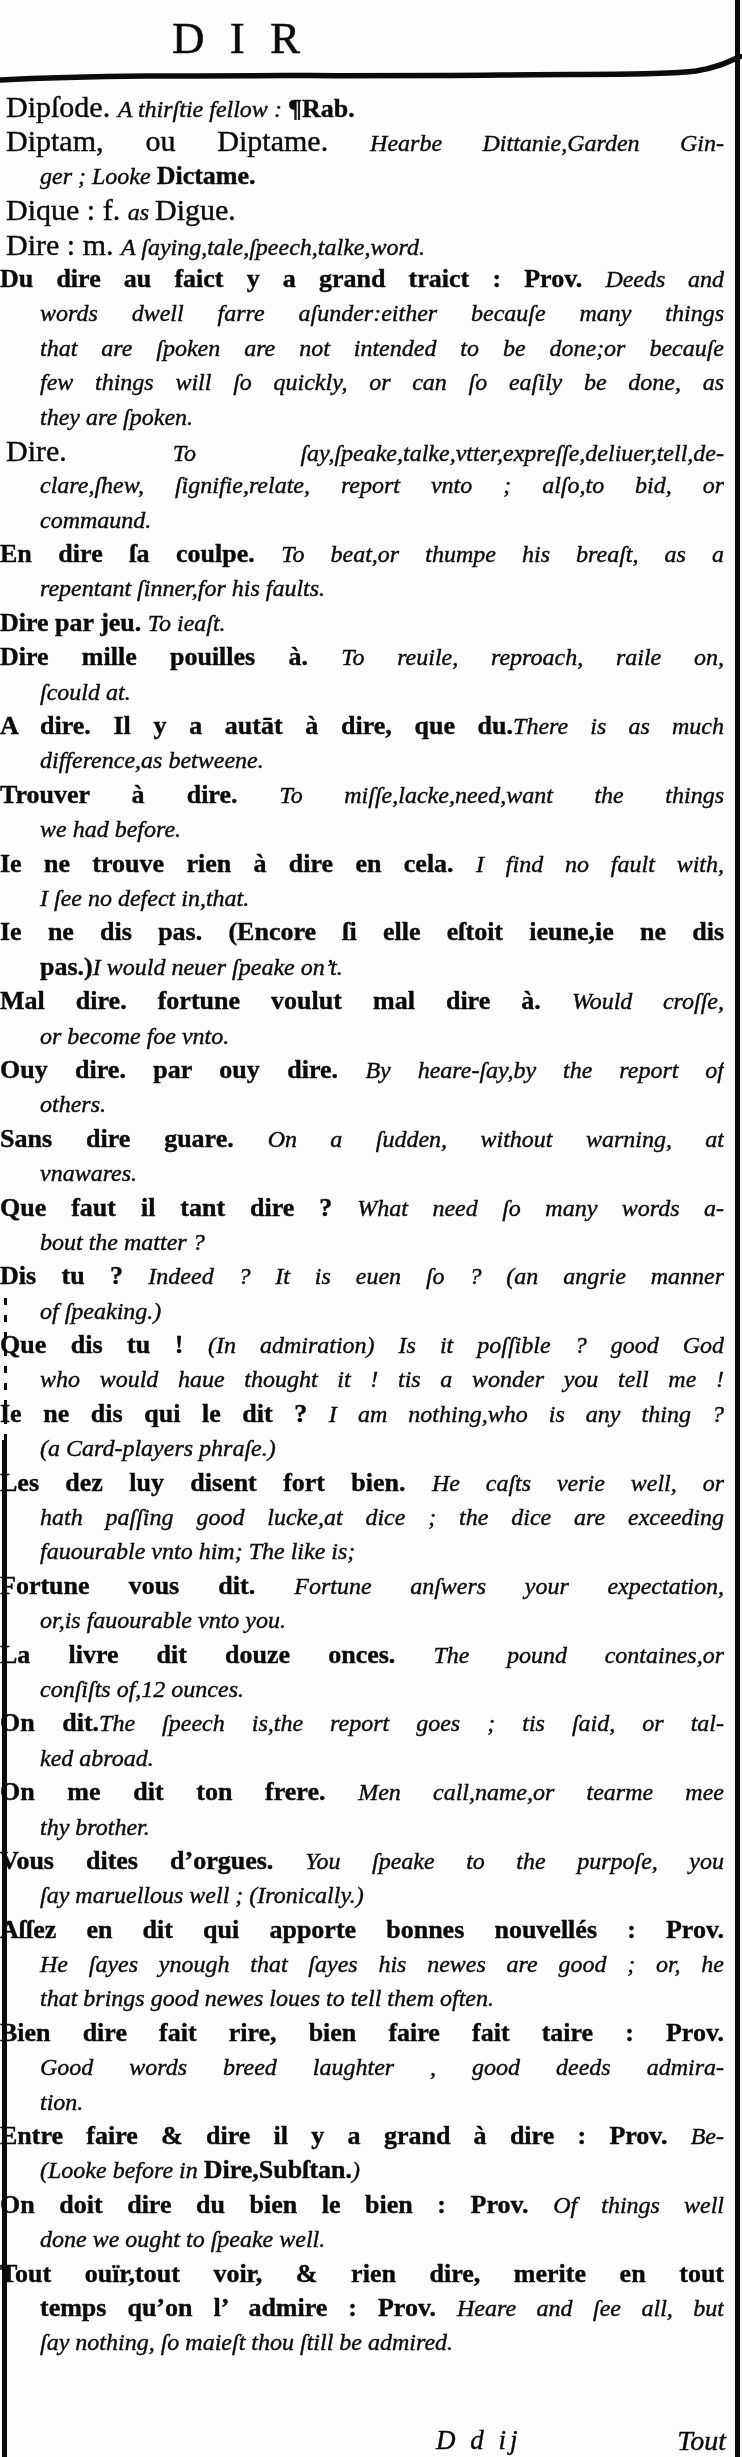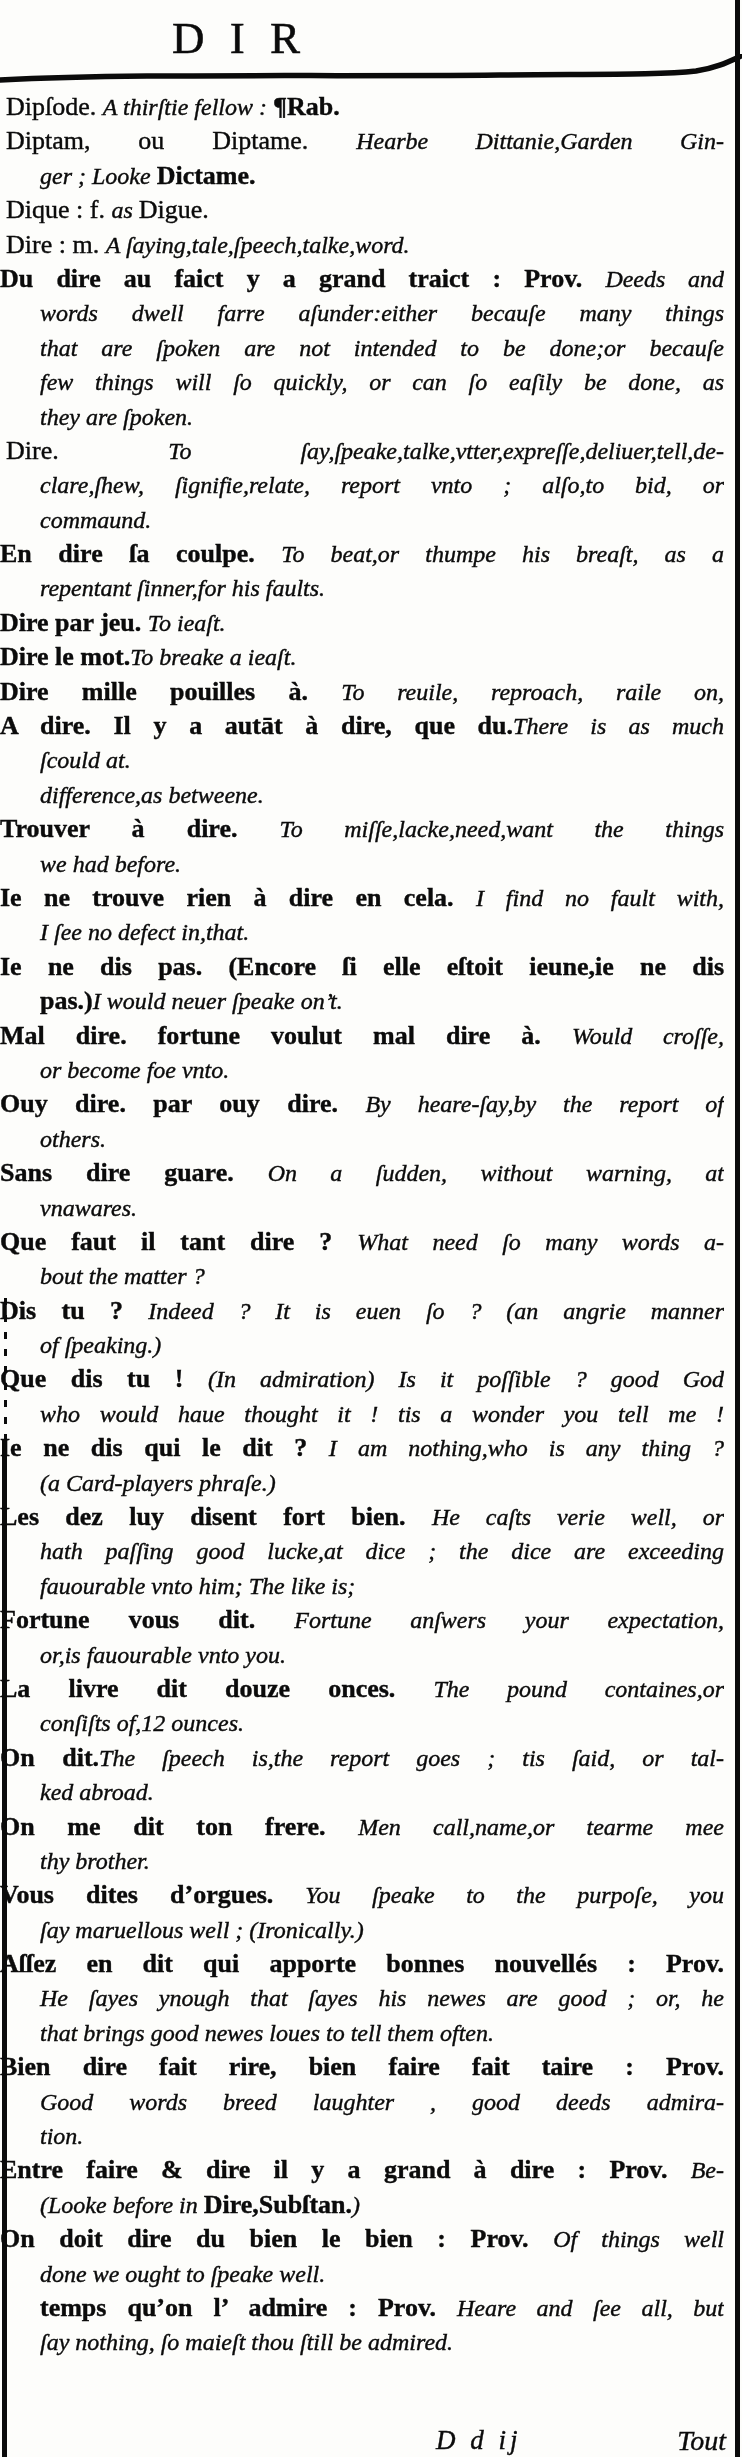--- a/index.html
+++ b/index.html
@@ -20,21 +20,21 @@
     -webkit-text-stroke:0.4px #0b0b0b;
   }
   .tline{line-height:34.4px;height:34.4px;white-space:nowrap;}
   .tline.j{
     white-space:normal;text-align:justify;text-align-last:justify;
     overflow:hidden;
   }
   .ind-e{padding-left:6px;}
   .ind-s{}
   .ind-c{padding-left:40px;}
-  .seg-h{font-size:26px;}
+  .seg-h{font-size:30px;}
   .seg-r{font-size:26px;font-weight:bold;}
   .seg-i{font-size:24px;font-style:italic;}
   .page-footer{
     position:absolute;top:2424px;left:0;width:742px;height:33px;
     line-height:33px;-webkit-text-stroke:0.4px #0b0b0b;
   }
   .signature{position:absolute;left:436px;font-style:italic;font-size:27px;letter-spacing:4px;}
   .catchword{position:absolute;right:16px;font-size:28px;font-style:italic;}
   .rule-right{position:absolute;top:0;right:2px;width:5px;height:2457px;background:#0b0b0b;}
   .rule-left-dashes{
@@ -66,24 +66,23 @@
     <div class="tline ind-c j"><span class="seg-i">words dwell farre aſunder:either becauſe many things</span></div>
     <div class="tline ind-c j"><span class="seg-i">that are ſpoken are not intended to be done;or becauſe</span></div>
     <div class="tline ind-c j"><span class="seg-i">few things will ſo quickly, or can ſo eaſily be done, as</span></div>
     <div class="tline ind-c"><span class="seg-i">they are ſpoken.</span></div>
     <div class="tline ind-e j"><span class="seg-h">Dire. </span><span class="seg-i">To ſay,ſpeake,talke,vtter,expreſſe,deliuer,tell,de-</span></div>
     <div class="tline ind-c j"><span class="seg-i">clare,ſhew, ſignifie,relate, report vnto ; alſo,to bid, or</span></div>
     <div class="tline ind-c"><span class="seg-i">commaund.</span></div>
     <div class="tline ind-s j"><span class="seg-r">En dire ſa coulpe. </span><span class="seg-i">To beat,or thumpe his breaſt, as a</span></div>
     <div class="tline ind-c"><span class="seg-i">repentant ſinner,for his faults.</span></div>
     <div class="tline ind-s"><span class="seg-r">Dire par jeu. </span><span class="seg-i">To ieaſt.</span></div>
-    <div class="tline ind-s"><span class="seg-r">Dire le mot.</span><span class="seg-i">To breake a ieaſt.</span></div>
     <div class="tline ind-s j"><span class="seg-r">Dire mille pouilles à. </span><span class="seg-i">To reuile, reproach, raile on,</span></div>
+    <div class="tline ind-c"><span class="seg-i">ſcould at.</span></div>
     <div class="tline ind-s j"><span class="seg-r">A dire. Il y a autāt à dire, que du.</span><span class="seg-i">There is as much</span></div>
-    <div class="tline ind-c"><span class="seg-i">ſcould at.</span></div>
     <div class="tline ind-c"><span class="seg-i">difference,as betweene.</span></div>
     <div class="tline ind-s j"><span class="seg-r">Trouver à dire. </span><span class="seg-i">To miſſe,lacke,need,want the things</span></div>
     <div class="tline ind-c"><span class="seg-i">we had before.</span></div>
     <div class="tline ind-s j"><span class="seg-r">Ie ne trouve rien à dire en cela. </span><span class="seg-i">I find no fault with,</span></div>
     <div class="tline ind-c"><span class="seg-i">I ſee no defect in,that.</span></div>
     <div class="tline ind-s j"><span class="seg-r">Ie ne dis pas. (Encore ſi elle eſtoit ieune,ie ne dis</span></div>
     <div class="tline ind-c"><span class="seg-r">pas.)</span><span class="seg-i">I would neuer ſpeake on’t.</span></div>
     <div class="tline ind-s j"><span class="seg-r">Mal dire. fortune voulut mal dire à. </span><span class="seg-i">Would croſſe,</span></div>
     <div class="tline ind-c"><span class="seg-i">or become foe vnto.</span></div>
     <div class="tline ind-s j"><span class="seg-r">Ouy dire. par ouy dire. </span><span class="seg-i">By heare-ſay,by the report of</span></div>
@@ -114,20 +113,21 @@
     <div class="tline ind-s j"><span class="seg-r">Aſſez en dit qui apporte bonnes nouvellés : Prov.</span></div>
     <div class="tline ind-c j"><span class="seg-i">He ſayes ynough that ſayes his newes are good ; or, he</span></div>
     <div class="tline ind-c"><span class="seg-i">that brings good newes loues to tell them often.</span></div>
     <div class="tline ind-s j"><span class="seg-r">Bien dire fait rire, bien faire fait taire : Prov.</span></div>
     <div class="tline ind-c j"><span class="seg-i">Good words breed laughter , good deeds admira-</span></div>
     <div class="tline ind-c"><span class="seg-i">tion.</span></div>
     <div class="tline ind-s j"><span class="seg-r">Entre faire &amp; dire il y a grand à dire : Prov. </span><span class="seg-i">Be-</span></div>
     <div class="tline ind-c"><span class="seg-i">(Looke before in </span><span class="seg-r">Dire,Subſtan.</span><span class="seg-i">)</span></div>
     <div class="tline ind-s j"><span class="seg-r">On doit dire du bien le bien : Prov. </span><span class="seg-i">Of things well</span></div>
     <div class="tline ind-c"><span class="seg-i">done we ought to ſpeake well.</span></div>
+    <div class="tline ind-s j"><span class="seg-r">Tout ouïr,tout voir, &amp; rien dire, merite en tout</span></div>
     <div class="tline ind-c j"><span class="seg-r">temps qu’on l’ admire : Prov. </span><span class="seg-i">Heare and ſee all, but</span></div>
     <div class="tline ind-c"><span class="seg-i">ſay nothing, ſo maieſt thou ſtill be admired.</span></div>
   </div>
 
 <div class="page-footer">
   <span class="signature">D d ij</span>
   <span class="catchword">Tout</span>
 </div>
 
 </body></html>

